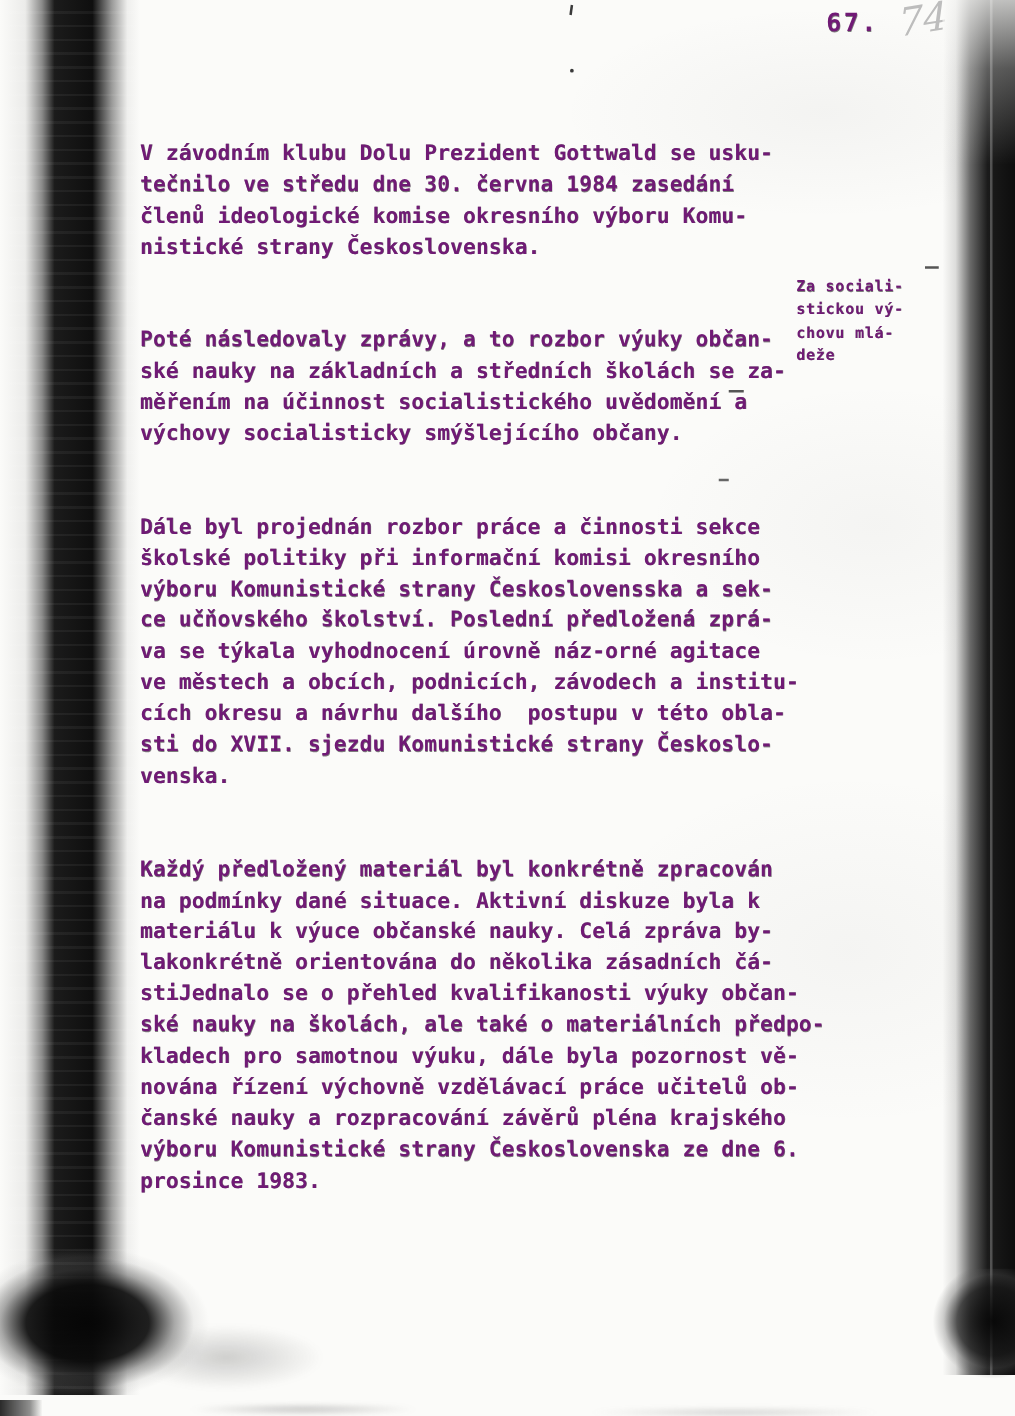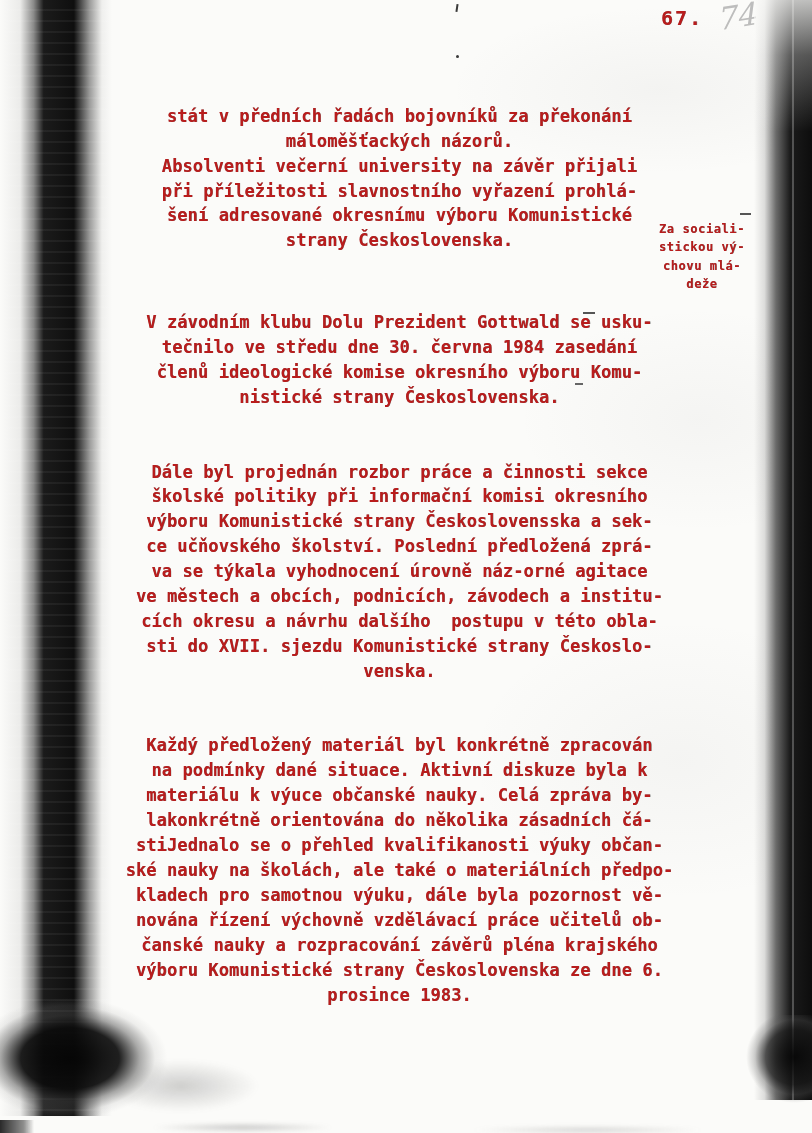--- a/index.html
+++ b/index.html
@@ -12,21 +12,21 @@
     font-family:"DejaVu Sans Mono", monospace;
   }
   
   .page::after {
     content:""; position:absolute; inset:0; pointer-events:none;
     background:
       radial-gradient(ellipse 300px 120px at 660px 90px, rgba(120,120,120,.06), transparent 70%),
       radial-gradient(ellipse 260px 160px at 700px 420px, rgba(120,120,120,.05), transparent 70%),
       radial-gradient(ellipse 300px 200px at 680px 760px, rgba(120,120,120,.05), transparent 70%);
   }
-  .typed { color:#b91c1c; font-weight:700; text-shadow:0.3px 0.3px 0.4px rgba(0,0,0,.5);text-align:center; }
+  .typed { color:#701a75; font-weight:700; text-shadow:0.3px 0.3px 0.4px rgba(0,0,0,.5); }
 
   .text-col {
     position:absolute; left:112px; top:54px; width:575px;
     font-size:17px; line-height:24.9px; letter-spacing:0.1px;
     white-space:pre-wrap; z-index:1;
   }
   .block { margin:0; }
   .block.gap-before { margin-top:7px; }
 
   .page-number {
@@ -113,30 +113,28 @@
 </style>
 </head>
 <body>
 
 <div class="page">
 
   <div class="page-number typed">67.</div>
   <div class="handwritten">74</div>
 
   <div class="text-col typed">
-    <p class="block">stát v předních řadách bojovníků za překonání
-máloměšťackých názorů.
-Absolventi večerní university na závěr přijali
-při příležitosti slavnostního vyřazení prohlá-
-šení adresované okresnímu výboru Komunistické
-strany Československa.</p>
     <p class="block gap-before">V závodním klubu Dolu Prezident Gottwald se usku-
 tečnilo ve středu dne 30. června 1984 zasedání
 členů ideologické komise okresního výboru Komu-
 nistické strany Československa.</p>
+    <p class="block">Poté následovaly zprávy, a to rozbor výuky občan-
+ské nauky na základních a středních školách se za-
+měřením na účinnost socialistického uvědomění a
+výchovy socialisticky smýšlejícího občany.</p>
     <p class="block">Dále byl projednán rozbor práce a činnosti sekce
 školské politiky při informační komisi okresního
 výboru Komunistické strany Českoslovensska a sek-
 ce učňovského školství. Poslední předložená zprá-
 va se týkala vyhodnocení úrovně náz-orné agitace
 ve městech a obcích, podnicích, závodech a institu-
 cích okresu a návrhu dalšího  postupu v této obla-
 sti do XVII. sjezdu Komunistické strany Českoslo-
 venska.</p>
     <p class="block">Každý předložený materiál byl konkrétně zpracován

